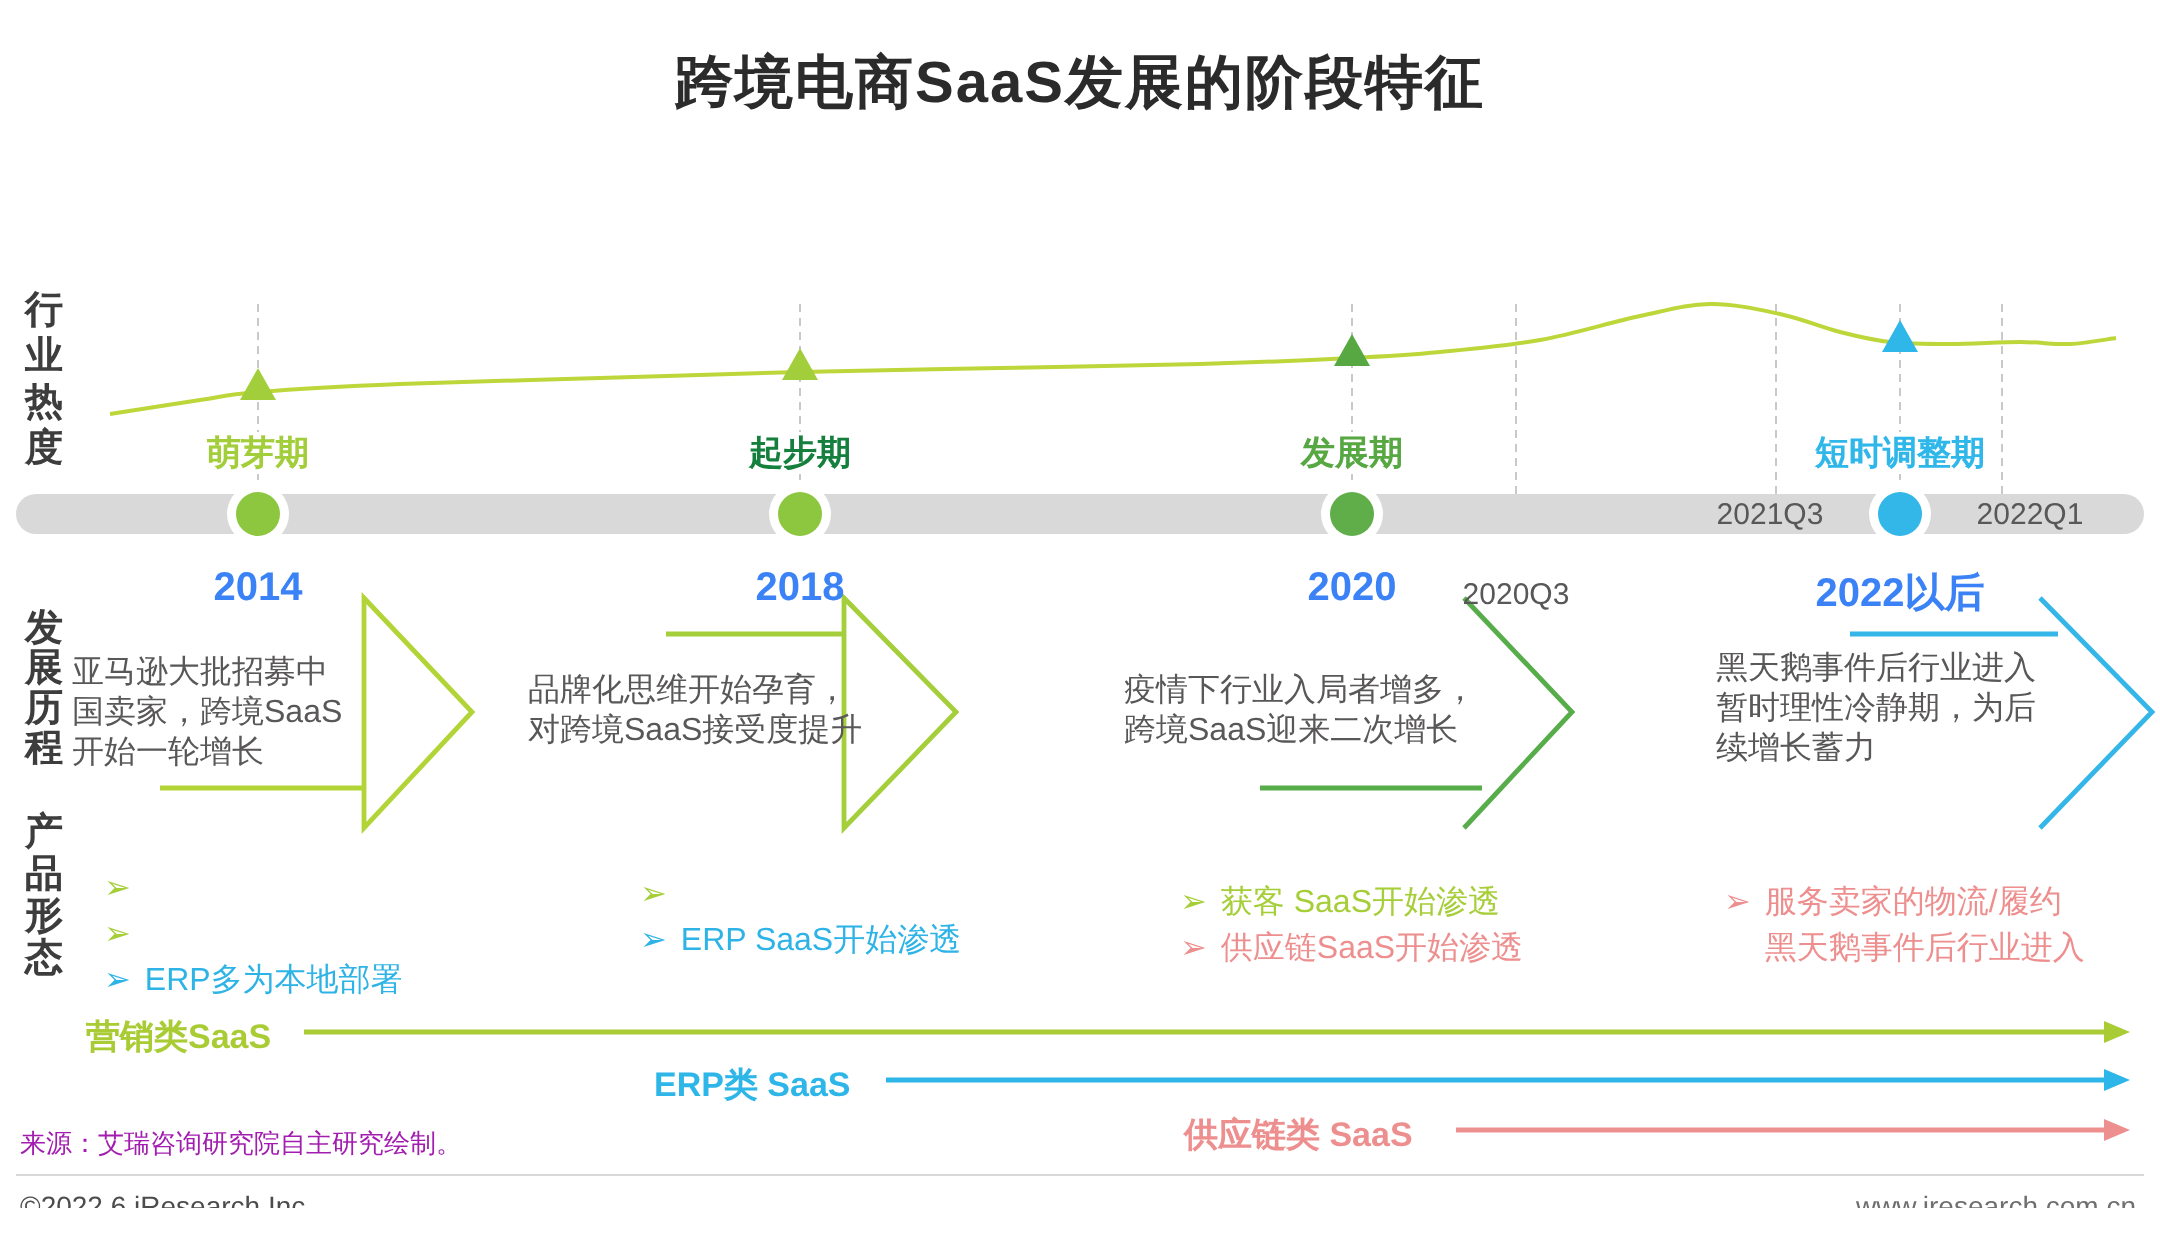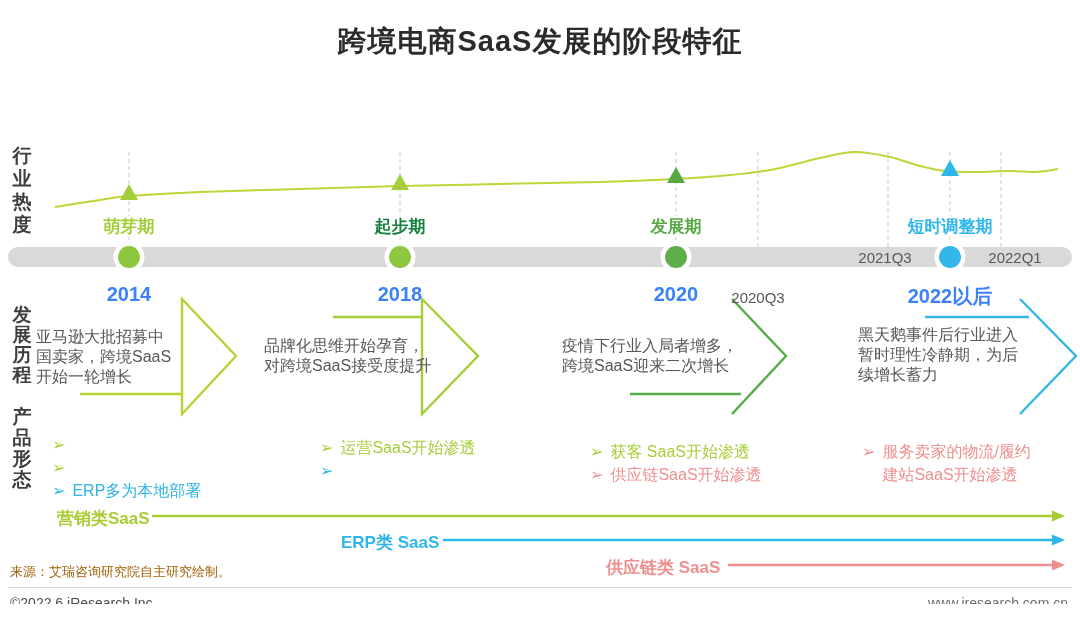--- a/index.html
+++ b/index.html
@@ -22,23 +22,23 @@
   #q0{left:758px;margin-top:40px;} #q1{left:885px;} #q2{left:1015px;}
   .desc{position:absolute;font-size:16px;line-height:20px;color:#595757;white-space:pre-line;}
   #desc0{left:36px;top:327px;} #desc1{left:264px;top:336px;}
   #desc2{left:562px;top:336px;} #desc3{left:858px;top:325px;}
   .bullets{position:absolute;font-size:16px;}
   #bul0{left:52px;top:433px;} #bul1{left:320px;top:436px;}
   #bul2{left:590px;top:440px;} #bul3{left:862px;top:440px;}
   .bullet{display:flex;gap:7px;line-height:23px;}
   .bullet .bt{flex:0 0 auto;}
   .bullet .txt{white-space:pre-line;}
-  .cat-label{position:absolute;font-size:17px;font-weight:bold;white-space:nowrap;margin-left:14px;}
+  .cat-label{position:absolute;font-size:17px;font-weight:bold;white-space:nowrap;}
   #cat0{left:43px;top:507px;} #cat1{left:327px;top:531px;} #cat2{left:592px;top:556px;}
-  .source{position:absolute;left:10px;top:563px;font-size:13px;color:#a16207;}
+  .source{position:absolute;left:10px;top:563px;font-size:13px;color:#a21caf;}
   .divider{position:absolute;left:8px;top:587px;width:1064px;height:1px;background:#d8d8d8;}
   .foot-left{position:absolute;left:10px;top:595px;font-size:14px;color:#4c4c4c;}
   .foot-right{position:absolute;right:12px;top:595px;font-size:14px;color:#6f6f6f;}
 </style>
 </head>
 <body>
 
 <div class="canvas">
 
   <svg id="art" width="1080" height="624">
@@ -115,43 +115,43 @@
     </div>
     <div class="bullet" style="color: rgb(46, 179, 230);">
       <span class="bt">➢</span>
       <span class="txt">ERP多为本地部署</span>
     </div>
   </div>
 
   <div class="bullets" id="bul1">
     <div class="bullet" style="color: rgb(166, 206, 57);">
       <span class="bt">➢</span>
-      <span class="txt">运营SaaS开始渗透</span>
     </div>
     <div class="bullet" style="color: rgb(46, 179, 230);">
       <span class="bt">➢</span>
+      <span class="txt">ERP SaaS开始渗透</span>
     </div>
   </div>
 
   <div class="bullets" id="bul2">
     <div class="bullet" style="color: rgb(166, 206, 57);">
       <span class="bt">➢</span>
       <span class="txt">获客 SaaS开始渗透</span>
     </div>
     <div class="bullet" style="color: rgb(238, 143, 143);">
       <span class="bt">➢</span>
       <span class="txt">供应链SaaS开始渗透</span>
     </div>
   </div>
 
   <div class="bullets" id="bul3">
     <div class="bullet" style="color: rgb(238, 143, 143);">
       <span class="bt">➢</span>
       <span class="txt">服务卖家的物流/履约
-建站SaaS开始渗透</span>
+黑天鹅事件后行业进入</span>
     </div>
   </div>
 
   <div class="cat-label" id="cat0" style="color: rgb(169, 204, 53);">营销类SaaS</div>
   <div class="cat-label" id="cat1" style="color: rgb(46, 182, 233);">ERP类 SaaS</div>
   <div class="cat-label" id="cat2" style="color: rgb(238, 143, 143);">供应链类 SaaS</div>
 
   <div class="source">来源：艾瑞咨询研究院自主研究绘制。</div>
   <div class="divider"></div>
   <div class="foot-left">©2022.6 iResearch Inc</div>

